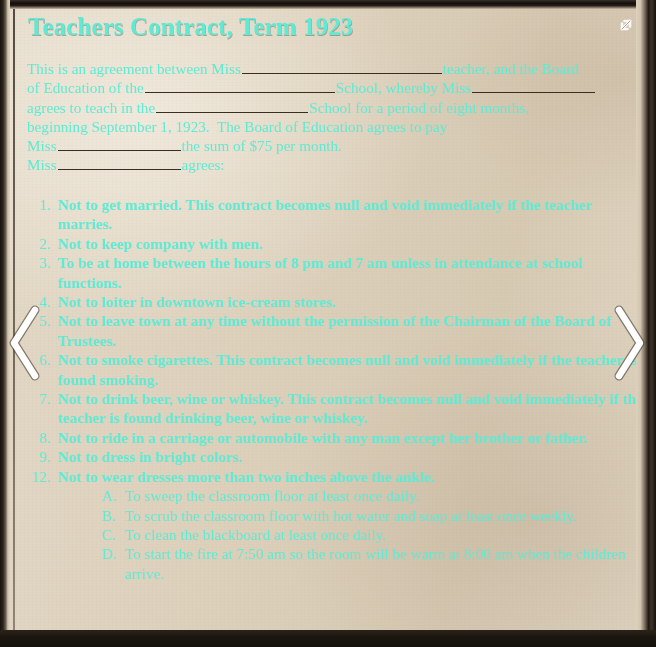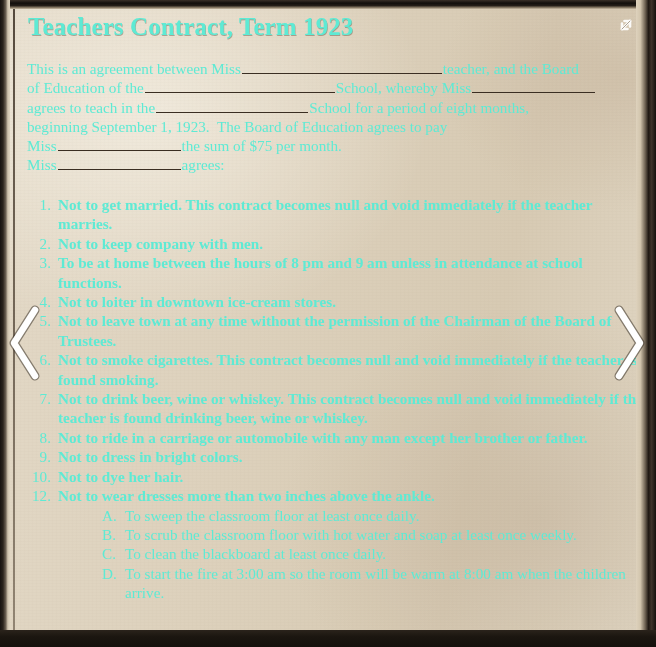--- a/index.html
+++ b/index.html
@@ -196,21 +196,21 @@
       <div class="clause">
         <span class="clause-num">1.</span>
         <span class="clause-text">Not to get married.   This contract becomes null and void immediately if the teacher marries.</span>
       </div>
       <div class="clause">
         <span class="clause-num">2.</span>
         <span class="clause-text">Not to keep company with men.</span>
       </div>
       <div class="clause">
         <span class="clause-num">3.</span>
-        <span class="clause-text">To be at home between the hours of 8 pm and 9 am unless in attendance at school functions.</span>
+        <span class="clause-text">To be at home between the hours of 8 pm and 7 am unless in attendance at school functions.</span>
       </div>
       <div class="clause">
         <span class="clause-num">4.</span>
         <span class="clause-text">Not to loiter in downtown ice-cream stores.</span>
       </div>
       <div class="clause">
         <span class="clause-num">5.</span>
         <span class="clause-text">Not to leave town at any time without the permission of the Chairman of the Board of Trustees.</span>
       </div>
       <div class="clause">
@@ -223,44 +223,40 @@
       </div>
       <div class="clause">
         <span class="clause-num">8.</span>
         <span class="clause-text">Not to ride in a carriage or automobile with any man except her brother or father.</span>
       </div>
       <div class="clause">
         <span class="clause-num">9.</span>
         <span class="clause-text">Not to dress in bright colors.</span>
       </div>
       <div class="clause">
-        <span class="clause-num">10.</span>
-        <span class="clause-text">Not to dye her hair.</span>
-      </div>
-      <div class="clause">
         <span class="clause-num">12.</span>
         <span class="clause-text">Not to wear dresses more than two inches above the ankle.</span>
       </div>
 
       <div id="subclauses">
         <div class="subclause">
           <span class="sub-letter">A.</span>
           <span class="sub-text">To sweep the classroom floor at least once daily.</span>
         </div>
         <div class="subclause">
           <span class="sub-letter">B.</span>
           <span class="sub-text">To scrub the classroom floor with hot water and soap at least once weekly.</span>
         </div>
         <div class="subclause">
           <span class="sub-letter">C.</span>
           <span class="sub-text">To clean the blackboard at least once daily.</span>
         </div>
         <div class="subclause">
           <span class="sub-letter">D.</span>
-          <span class="sub-text">To start the fire at 3:00 am so the room will be warm at 8:00 am when the children arrive.</span>
+          <span class="sub-text">To start the fire at 7:50 am so the room will be warm at 8:00 am when the children arrive.</span>
         </div>
       </div>
 
     </div>
   </div>
 
   <div id="margin-rule" class="edge"></div>
   <div id="edge-top" class="edge"></div>
   <div id="edge-left" class="edge"></div>
   <div id="edge-right" class="edge"></div>

